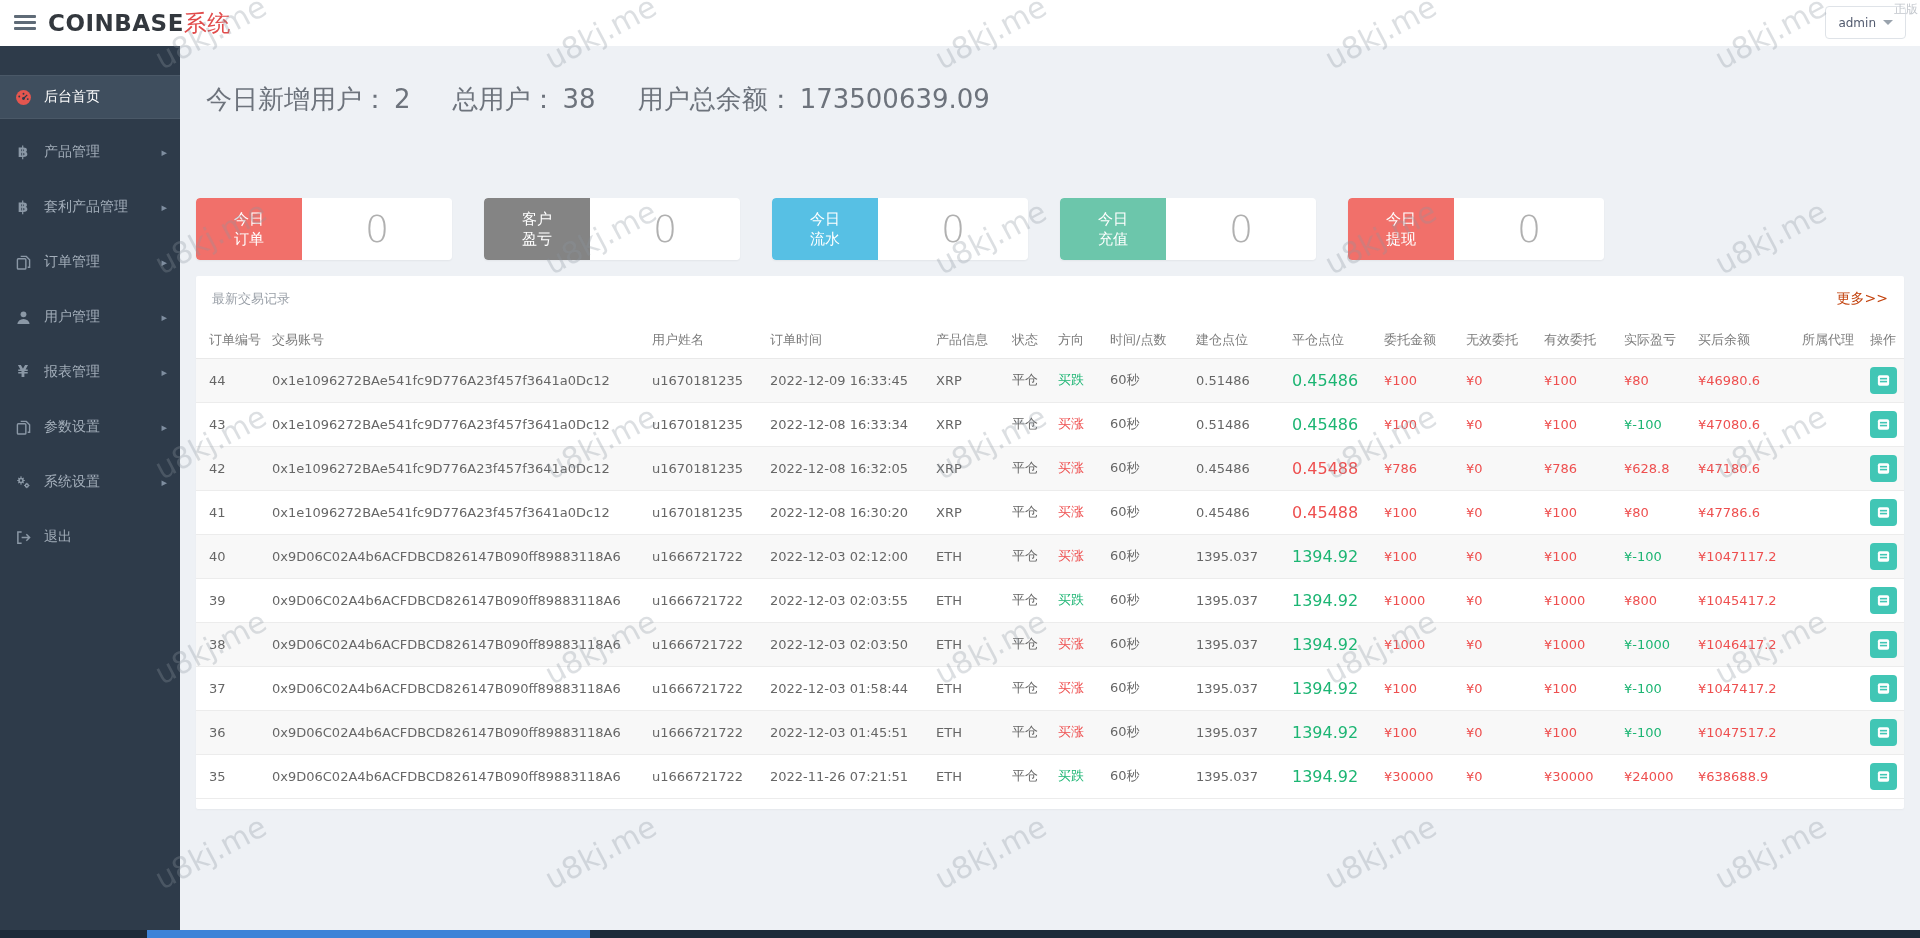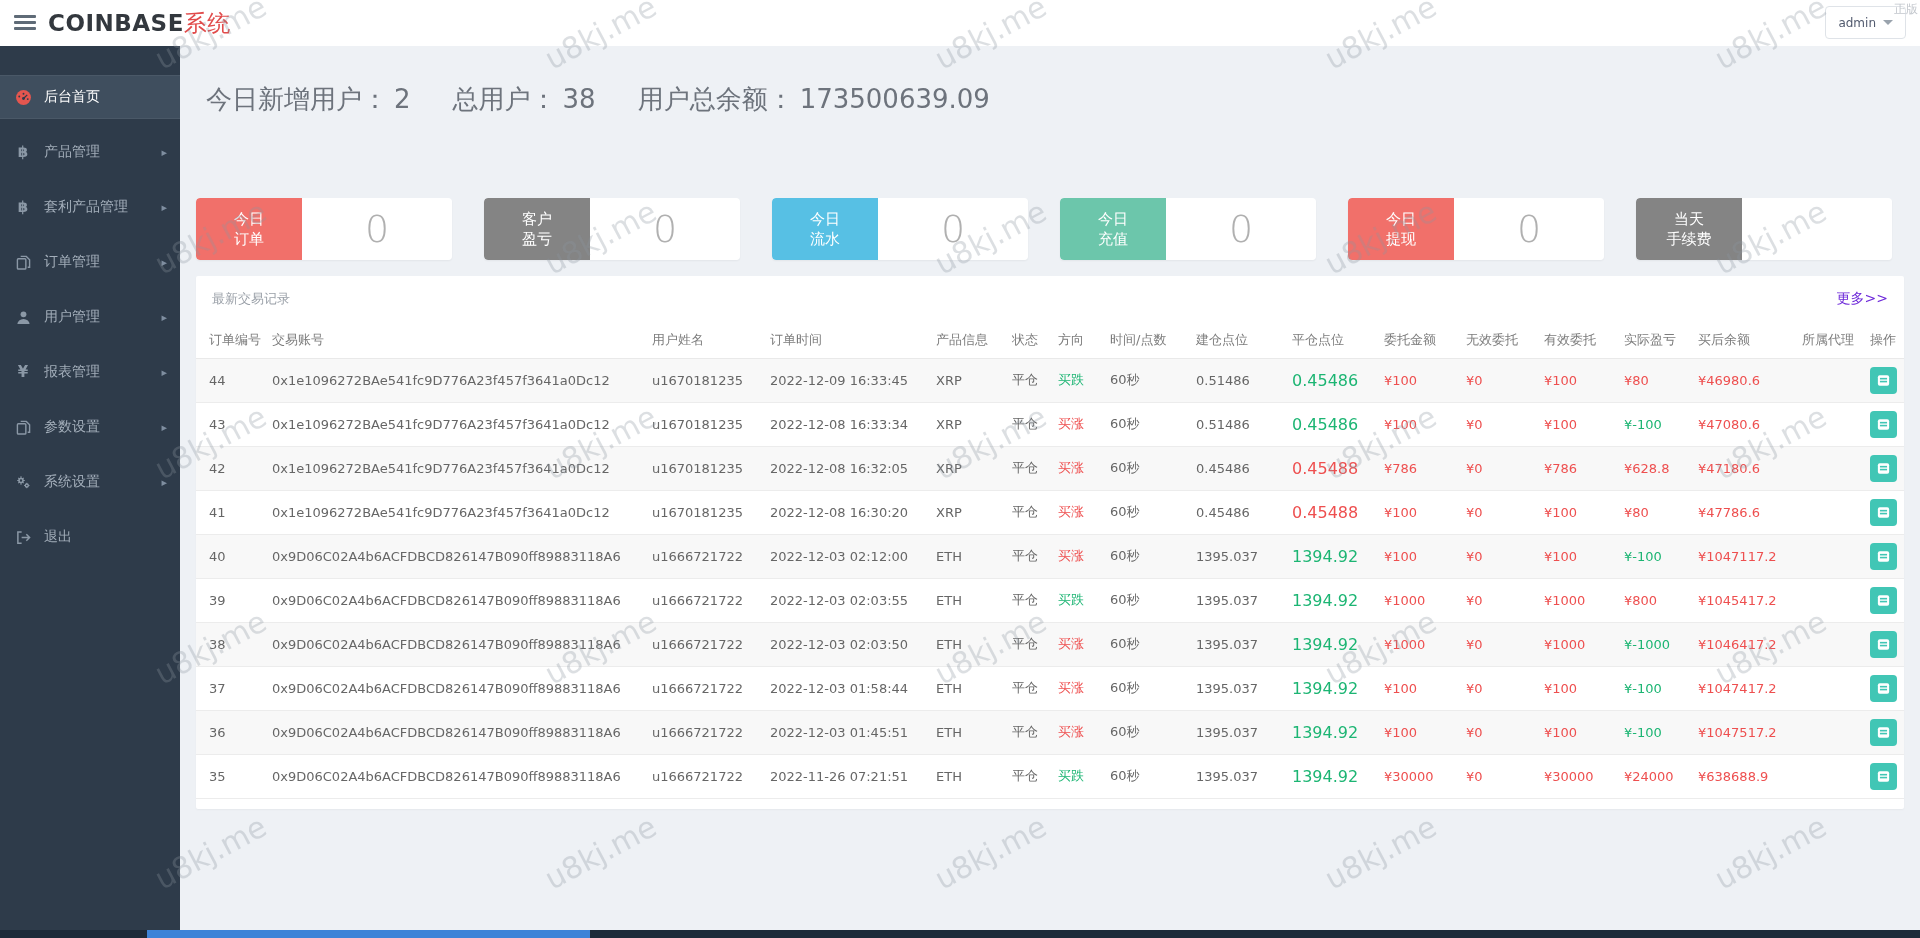--- a/index.html
+++ b/index.html
@@ -42,21 +42,21 @@
   .card-label { width:106px; color:#fff; font-size:15px; display:flex; flex-direction:column;
     align-items:center; justify-content:center; line-height:20px; border-radius:4px 0 0 4px; }
   .card-value { flex:1; background:#fff; display:flex; align-items:center; justify-content:center;
     font-size:38px; font-weight:200; color:#b0b0b0; }
 
   
   .panel { position:absolute; left:196px; top:276px; width:1708px; background:#fff; border-radius:2px;
     padding-bottom:10px; z-index:2; box-shadow:0 1px 2px rgba(0,0,0,0.04); }
   .panel-head { height:46px; display:flex; align-items:center; padding:0 16px; }
   .panel-title { font-size:13px; color:#9aa0a8; }
-  .more-link { margin-left:auto; font-size:14px; color:#6d28d9; cursor:pointer; text-decoration:none; }
+  .more-link { margin-left:auto; font-size:14px; color:#c2410c; cursor:pointer; text-decoration:none; }
 
   table { width:100%; border-collapse:collapse; table-layout:fixed; font-size:13px; color:#666; }
   th { text-align:left; font-weight:normal; color:#7c7c7c; height:36px; padding:0 6px;
     border-bottom:1px solid #e9e9e9; font-size:13px; white-space:nowrap; }
   td { height:44px; padding:0 6px; border-bottom:1px solid #ececec; white-space:nowrap; overflow:hidden; }
   tr.striped td { background:#f8f8f8; }
   th:first-child, td:first-child { padding-left:13px; }
   .c-green { color:#1cb573; }
   .c-red { color:#ee4f4f; }
   .close-val { font-size:16px; }
@@ -212,27 +212,20 @@
         <span>充值</span>
       </div>
       <div class="card-value">0</div>
     </div>
     <div class="card">
       <div class="card-label" style="background: rgb(241, 112, 106);">
         <span>今日</span>
         <span>提现</span>
       </div>
       <div class="card-value">0</div>
-    </div>
-    <div class="card">
-      <div class="card-label" style="background: rgb(132, 132, 132);">
-        <span>当天</span>
-        <span>手续费</span>
-      </div>
-      <div class="card-value"></div>
     </div>
   </div>
 
 <div class="panel">
   <div class="panel-head">
     <span class="panel-title">最新交易记录</span>
     <a class="more-link">更多&gt;&gt;</a>
   </div>
   <table>
     <colgroup>

